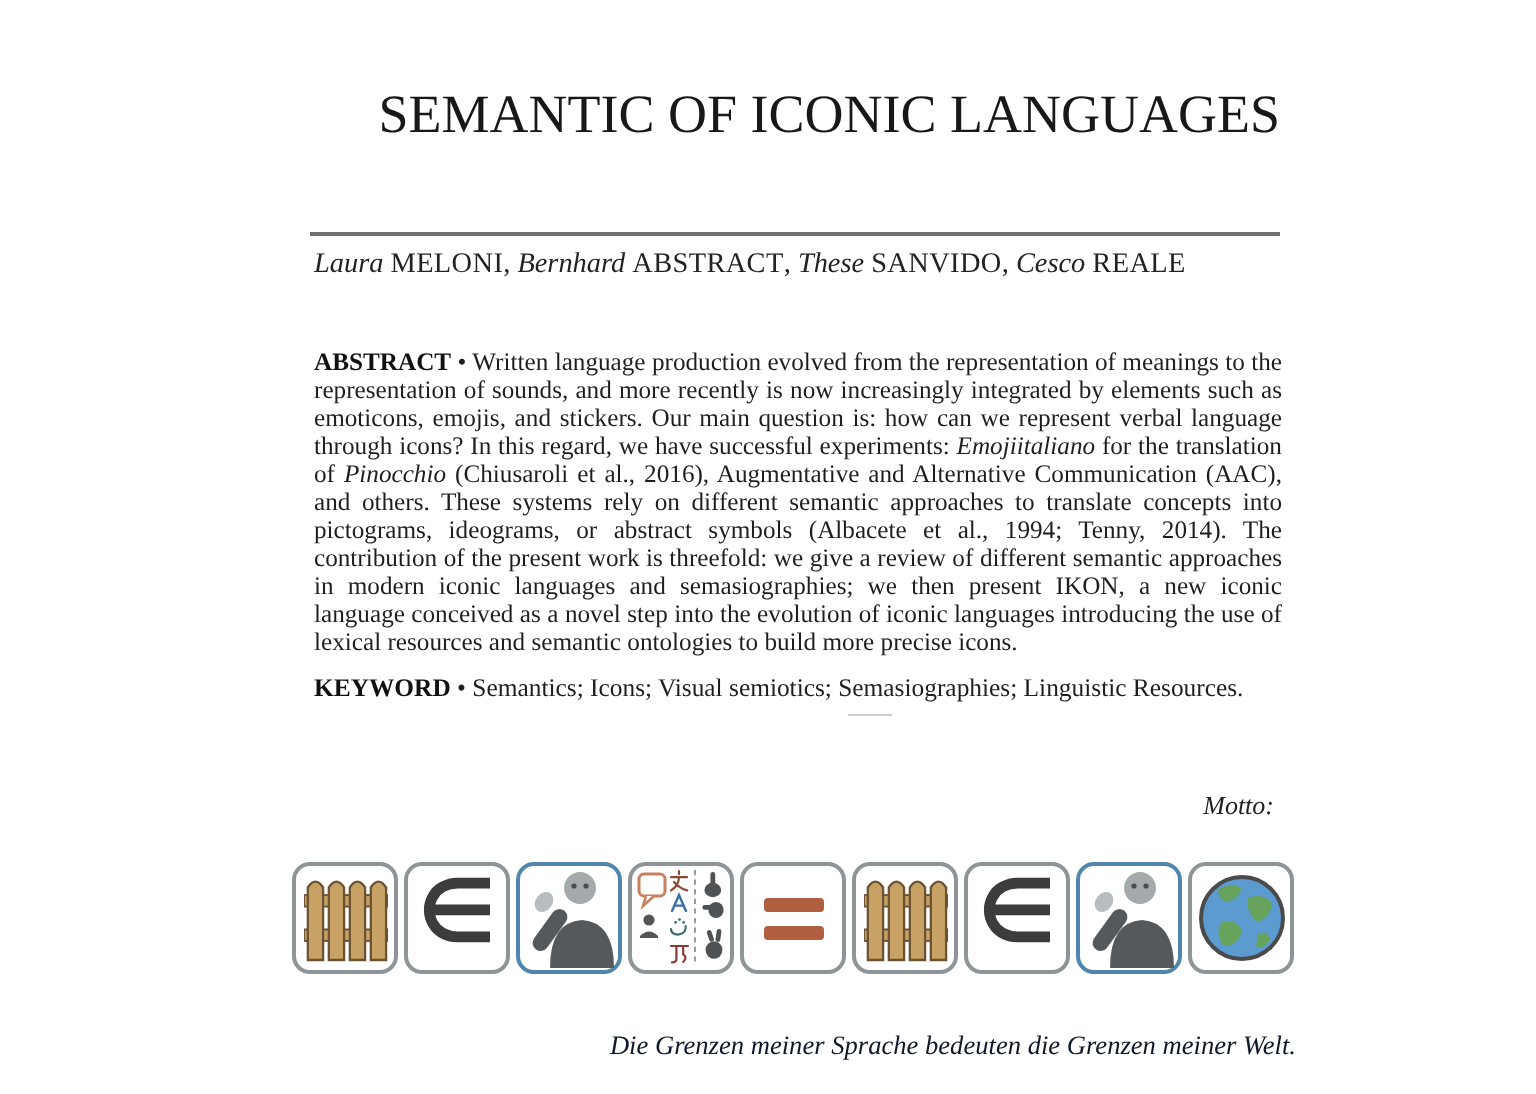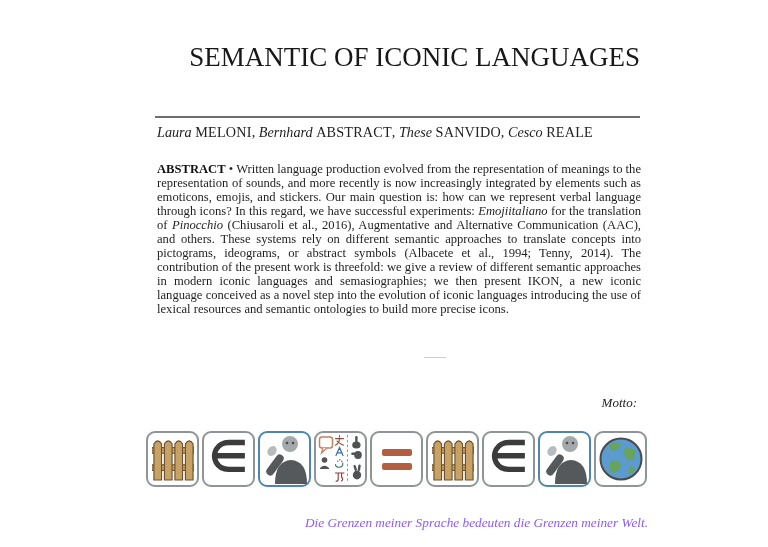--- a/index.html
+++ b/index.html
@@ -16,21 +16,21 @@
   }
   .rule{
     position:absolute;left:155px;top:116px;width:485px;height:2px;background:#6e6e6e;
   }
   .authors{
     position:absolute;left:157px;top:124px;font-size:14.2px;color:#222;white-space:nowrap;
   }
   .authors .fn{font-style:italic;}
   .authors .ln{letter-spacing:.2px;}
   .abstract{
-    position:absolute;left:157px;top:162px;width:484px;
+    position:absolute;left:157px;top:174px;width:484px;
     font-size:12.6px;line-height:14px;text-align:justify;color:#1e1e1e;margin:0;
   }
   .abstract b,.keyword b{font-weight:bold;color:#111;}
   .keyword{
     position:absolute;left:157px;top:337px;width:484px;font-size:12.7px;color:#1e1e1e;margin:0;
   }
   .faint-divider{
     position:absolute;left:424px;top:357px;width:22px;height:1px;background:#cccccc;
   }
   .motto{
@@ -45,38 +45,39 @@
     position:relative;
   }
   .icon-box.blue{border-color:#4f86ad;}
   .elem-of{
     font-family:"DejaVu Sans", sans-serif;font-size:44px;font-weight:bold;color:#3c3c3c;
     line-height:48px;transform:translateY(-2px);
   }
   .equals-wrap{display:flex;flex-direction:column;gap:7px;}
   .equals-bar{width:30px;height:7px;background:#b25e41;border-radius:2px;}
   .quote-block{
-    position:absolute;right:120px;top:515px;text-align:right;font-size:13.3px;color:#8b5cf6;
+    position:absolute;right:120px;top:515px;text-align:right;font-size:13.3px;color:#0f172a;
   }
   .quote-line{font-style:italic;}
   .quote-attribution{margin-top:0px;padding-right:16px;}
 </style>
 </head>
 <body>
 
 <div class="page">
 
   <h1 class="title">SEMANTIC OF ICONIC LANGUAGES</h1>
 
   <div class="rule"></div>
 
   <div class="authors"><span class="fn">Laura</span> <span class="ln">MELONI</span><span>, </span><span class="fn">Bernhard</span> <span class="ln">ABSTRACT</span><span>, </span><span class="fn">These</span> <span class="ln">SANVIDO</span><span>, </span><span class="fn">Cesco</span> <span class="ln">REALE</span></div>
 
   <p class="abstract"><b>ABSTRACT</b> <span>•</span> <span>Written language production evolved from the representation of meanings to the representation of sounds, and more recently is now increasingly integrated by elements such as emoticons, emojis, and stickers. Our main question is: how can we represent verbal language through icons? In this regard, we have successful experiments: </span><i>Emojiitaliano</i><span> for the translation of </span><i>Pinocchio</i><span> (Chiusaroli et al., 2016), Augmentative and Alternative Communication (AAC), and others. These systems rely on different semantic approaches to translate concepts into pictograms, ideograms, or abstract symbols (Albacete et al., 1994; Tenny, 2014). The contribution of the present work is threefold: we give a review of different semantic approaches in modern iconic languages and semasiographies; we then present IKON, a new iconic language conceived as a novel step into the evolution of iconic languages introducing the use of lexical resources and semantic ontologies to build more precise icons.</span></p>
 
+  <p class="keyword"><b>KEYWORD</b> <span>•</span> <span>Semantics; Icons; Visual semiotics; Semasiographies; Linguistic Resources.</span></p>
 
   <div class="faint-divider"></div>
 
   <div class="motto">Motto:</div>
 
   <div class="icons-row">
 
     <div class="icon-box">
       <svg width="42" height="46" viewBox="0 0 44 46">
         <rect x="0" y="11" width="44" height="6" fill="#c8a265" stroke="#6b5232" stroke-width="1"></rect>

